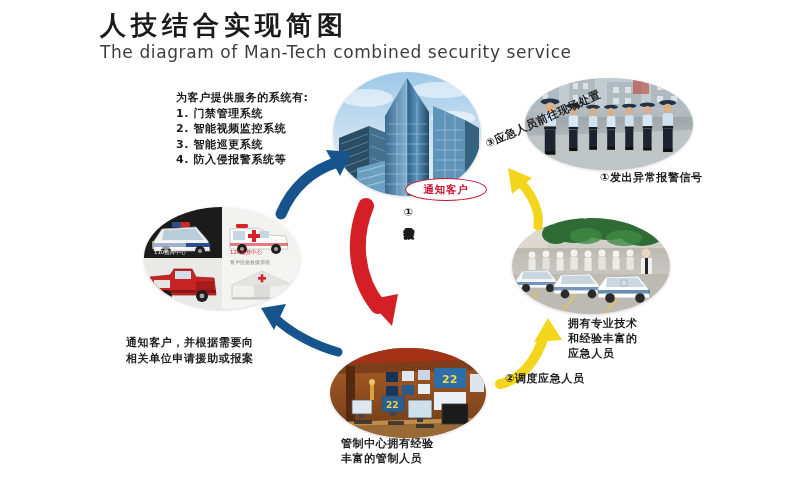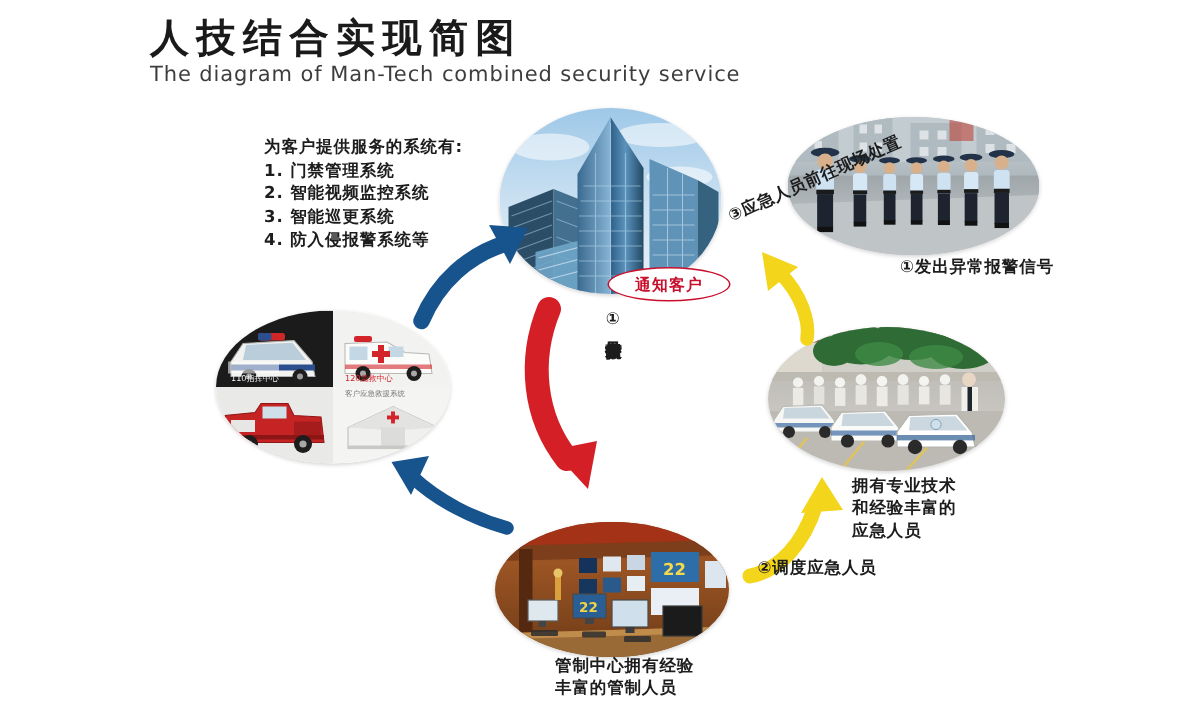--- a/index.html
+++ b/index.html
@@ -16,36 +16,36 @@
   
   #title-cn{
     left:100px;top:8px;
     font-size:26px;font-weight:bold;color:#1a1a1a;
     letter-spacing:5px;
     font-family:"DejaVu Sans","Liberation Sans",sans-serif;
     white-space:nowrap;
   }
   #title-en{
     left:100px;top:42px;
-    font-size:14px;color:#3d3d3d;letter-spacing:.6px;
+    font-size:17px;color:#3d3d3d;letter-spacing:.6px;
     white-space:nowrap;
   }
 
   
   .cn-text{
     color:#1d1d1d;font-weight:bold;
     font-size:11px;line-height:15.5px;
     letter-spacing:.6px;white-space:pre;
   }
   #service-list{left:176px;top:90px;}
   #notify-text{left:126px;top:335px;line-height:16px;}
   #guards-caption{left:600px;top:170px;}
   #responders-caption{left:568px;top:316px;line-height:15px;}
   #step2-label{left:505px;top:371px;}
-  #control-caption{left:341px;top:437px;line-height:14.5px;text-align:left;margin-left:29px;}
+  #control-caption{left:341px;top:437px;line-height:14.5px;text-align:left;}
 
   
   #anomaly-badge{
     left:405px;top:178px;
     width:80px;height:21px;
     border:1.4px solid #c8102e;border-radius:50%;
     background:#ffffff;
     display:flex;align-items:center;justify-content:center;
   }
   #anomaly-badge span{
@@ -542,14 +542,16 @@
 
   <div class="abs cn-text" id="responders-caption">拥有专业技术
 和经验丰富的
 应急人员</div>
 
   <div class="abs cn-text" id="step2-label">②调度应急人员</div>
 
   <div class="abs cn-text" id="control-caption">管制中心拥有经验
 丰富的管制人员</div>
 
+  <div class="abs cn-text" id="notify-text">通知客户，并根据需要向
+相关单位申请援助或报案</div>
 
 </div>
 
 </body></html>

